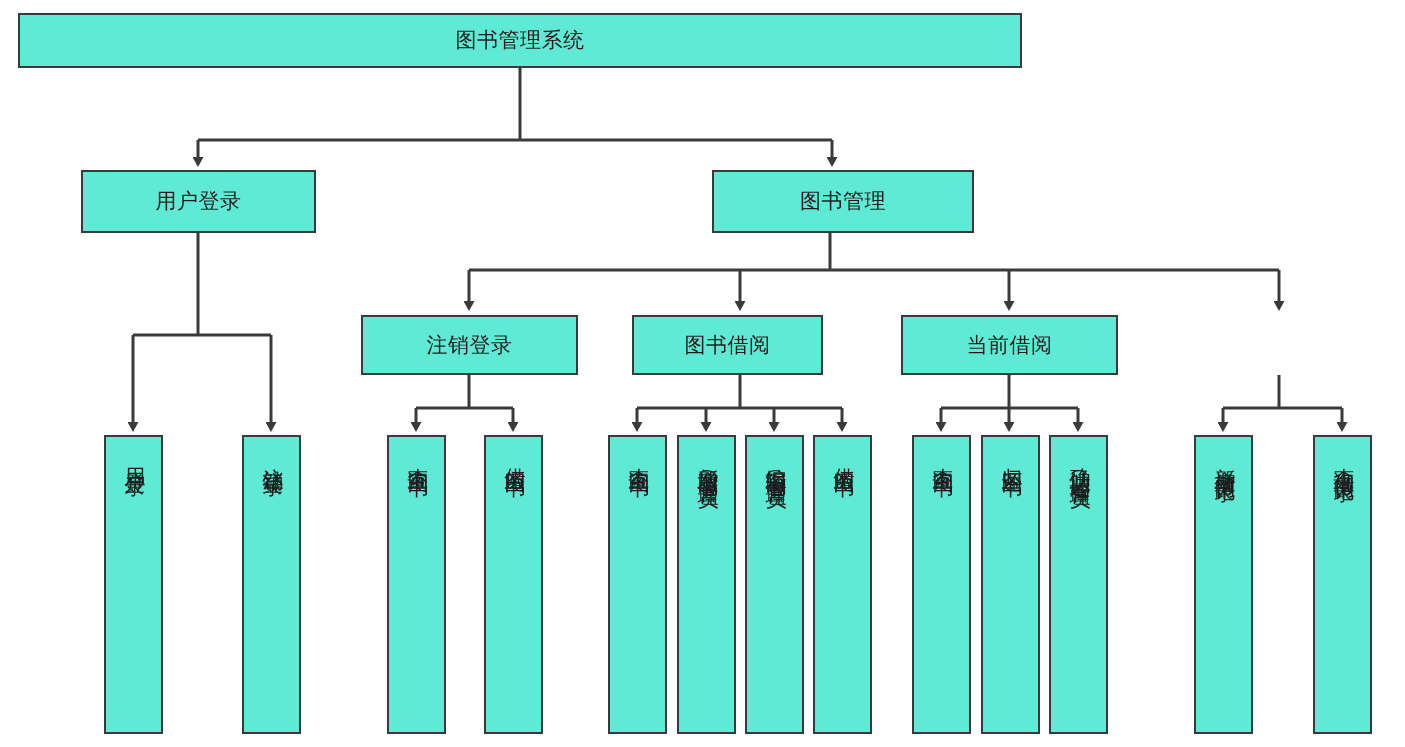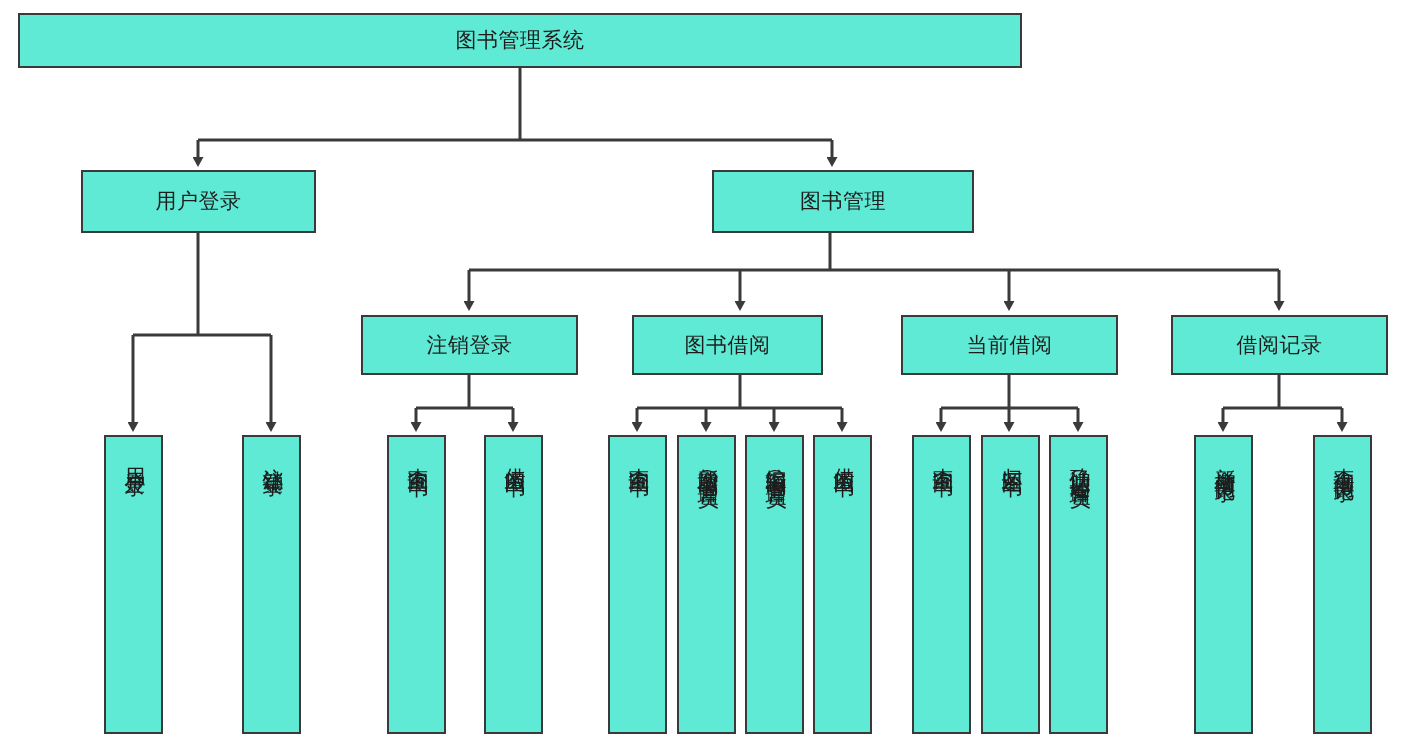--- a/index.html
+++ b/index.html
@@ -132,23 +132,20 @@
   </div>
 
   <div class="node" style="left:632px; top:315px; width:191px; height:60px;">
     <span class="label">图书借阅</span>
   </div>
 
   <div class="node" style="left:901px; top:315px; width:217px; height:60px;">
     <span class="label">当前借阅</span>
   </div>
 
-  <div class="node" style="left:1171px; top:315px; width:217px; height:60px;">
-    <span class="label">借阅记录</span>
-  </div>
 
   <div class="node vertical" style="left:104px; top:435px; width:59px; height:299px;">
     <span class="label">用户登录</span>
   </div>
 
   <div class="node vertical" style="left:242px; top:435px; width:59px; height:299px;">
     <span class="label">注销登录</span>
   </div>
 
   <div class="node vertical" style="left:387px; top:435px; width:59px; height:299px;">

